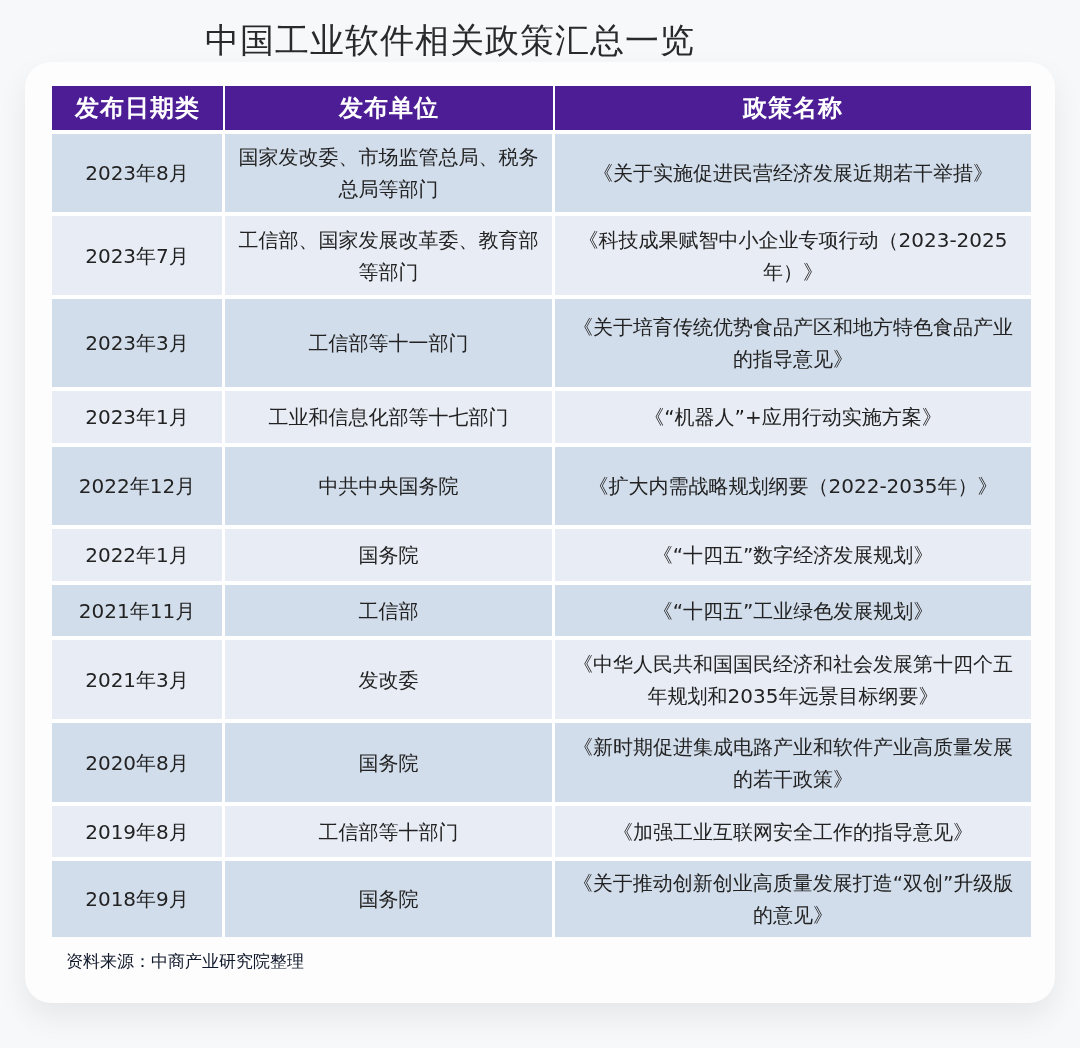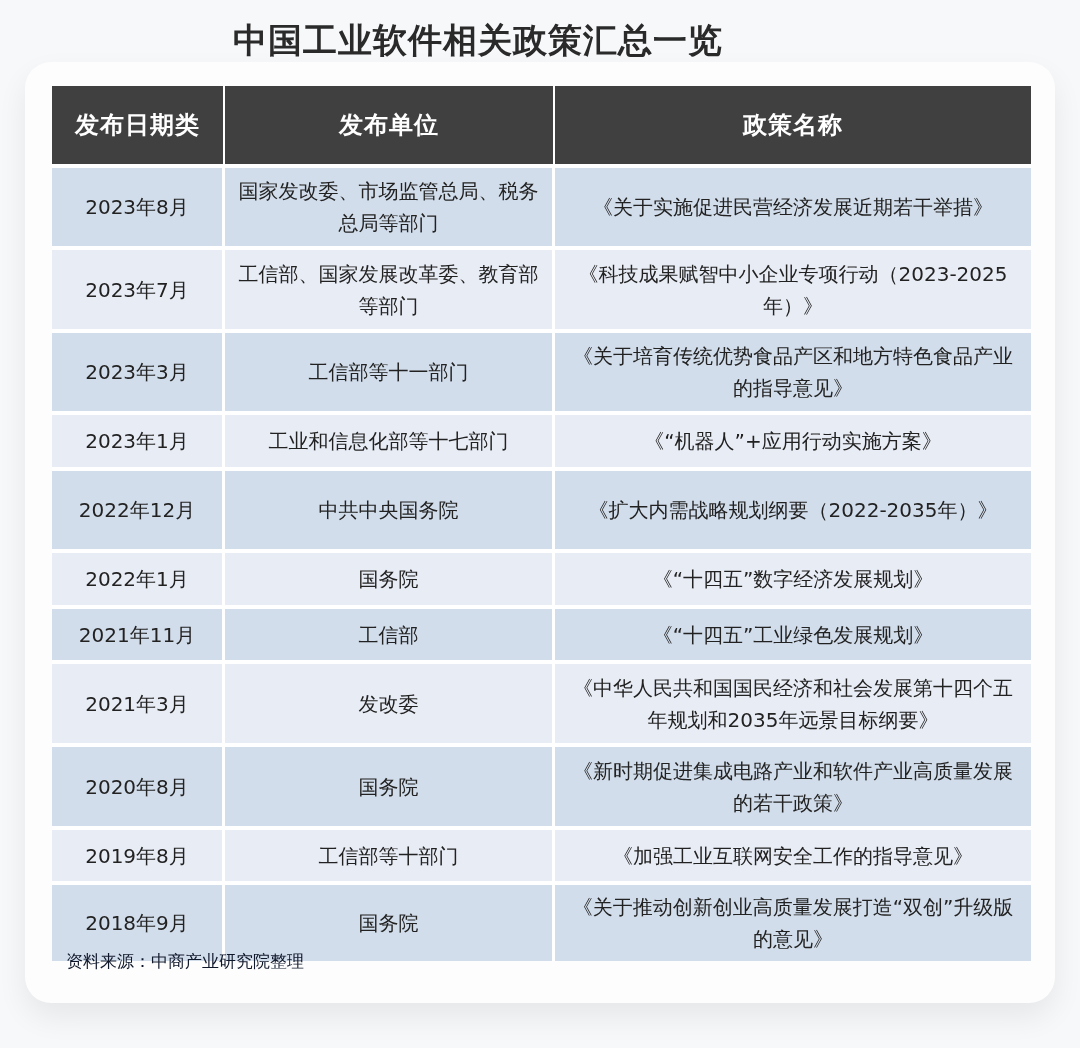--- a/index.html
+++ b/index.html
@@ -4,39 +4,39 @@
 <style>
   html, body { margin: 0; padding: 0; }
   body {
     width: 1080px; height: 1048px; overflow: hidden;
     background: #f7f8fa;
     font-family: "DejaVu Sans", "Liberation Sans", sans-serif;
     position: relative;
   }
   .title {
     position: absolute; top: 14px; left: 0; width: 900px;
-    text-align: center; font-size: 34px; font-weight: bold; color: #2a2a2a;
-    letter-spacing: 1px; line-height: 52px; margin-left: 28px;
+    text-align: center; font-size: 34px; font-weight: normal; color: #2a2a2a;
+    letter-spacing: 1px; line-height: 52px;
   }
   .card {
     position: absolute; left: 25px; top: 62px; width: 1030px; height: 941px;
     background: #fdfdfd; border-radius: 26px;
     box-shadow: 0 14px 30px rgba(0,0,0,0.07);
   }
   table.policies {
     position: absolute; left: 52px; top: 86px; width: 979px;
     border-collapse: separate; border-spacing: 0;
     table-layout: fixed;
   }
   table.policies col.c1 { width: 173px; }
   table.policies col.c2 { width: 330px; }
   table.policies col.c3 { width: 476px; }
   th {
-    background: #404040; color: #ffffff; font-weight: bold; font-size: 24px;
-    height: 44px; padding: 17px; text-align: center; letter-spacing: 1px;
+    background: #4c1d95; color: #ffffff; font-weight: bold; font-size: 24px;
+    height: 44px; padding: 0; text-align: center; letter-spacing: 1px;
     border-right: 2px solid #ffffff;
   }
   th:last-child { border-right: none; margin-left: 40px; }
   td {
     font-size: 20px; color: #222; text-align: center; line-height: 32px;
     padding: 6px 10px; border-right: 3px solid #ffffff; border-top: 4px solid #ffffff;
   }
   td:last-child { border-right: none; margin-top: 37px; }
   tr.odd td { background: #d2ddeb; }
   tr.even td { background: #e8ecf5; }
@@ -68,21 +68,21 @@
     <tr class="odd" style="height:82px">
       <td>2023年8月</td>
       <td>国家发改委、市场监管总局、税务总局等部门</td>
       <td>《关于实施促进民营经济发展近期若干举措》</td>
     </tr>
     <tr class="even" style="height:83px">
       <td>2023年7月</td>
       <td>工信部、国家发展改革委、教育部等部门</td>
       <td>《科技成果赋智中小企业专项行动（2023-2025年）》</td>
     </tr>
-    <tr class="odd" style="height:82px">
+    <tr class="odd" style="height:92px">
       <td>2023年3月</td>
       <td>工信部等十一部门</td>
       <td>《关于培育传统优势食品产区和地方特色食品产业的指导意见》</td>
     </tr>
     <tr class="even" style="height:56px">
       <td>2023年1月</td>
       <td>工业和信息化部等十七部门</td>
       <td>《“机器人”+应用行动实施方案》</td>
     </tr>
     <tr class="odd" style="height:82px">

